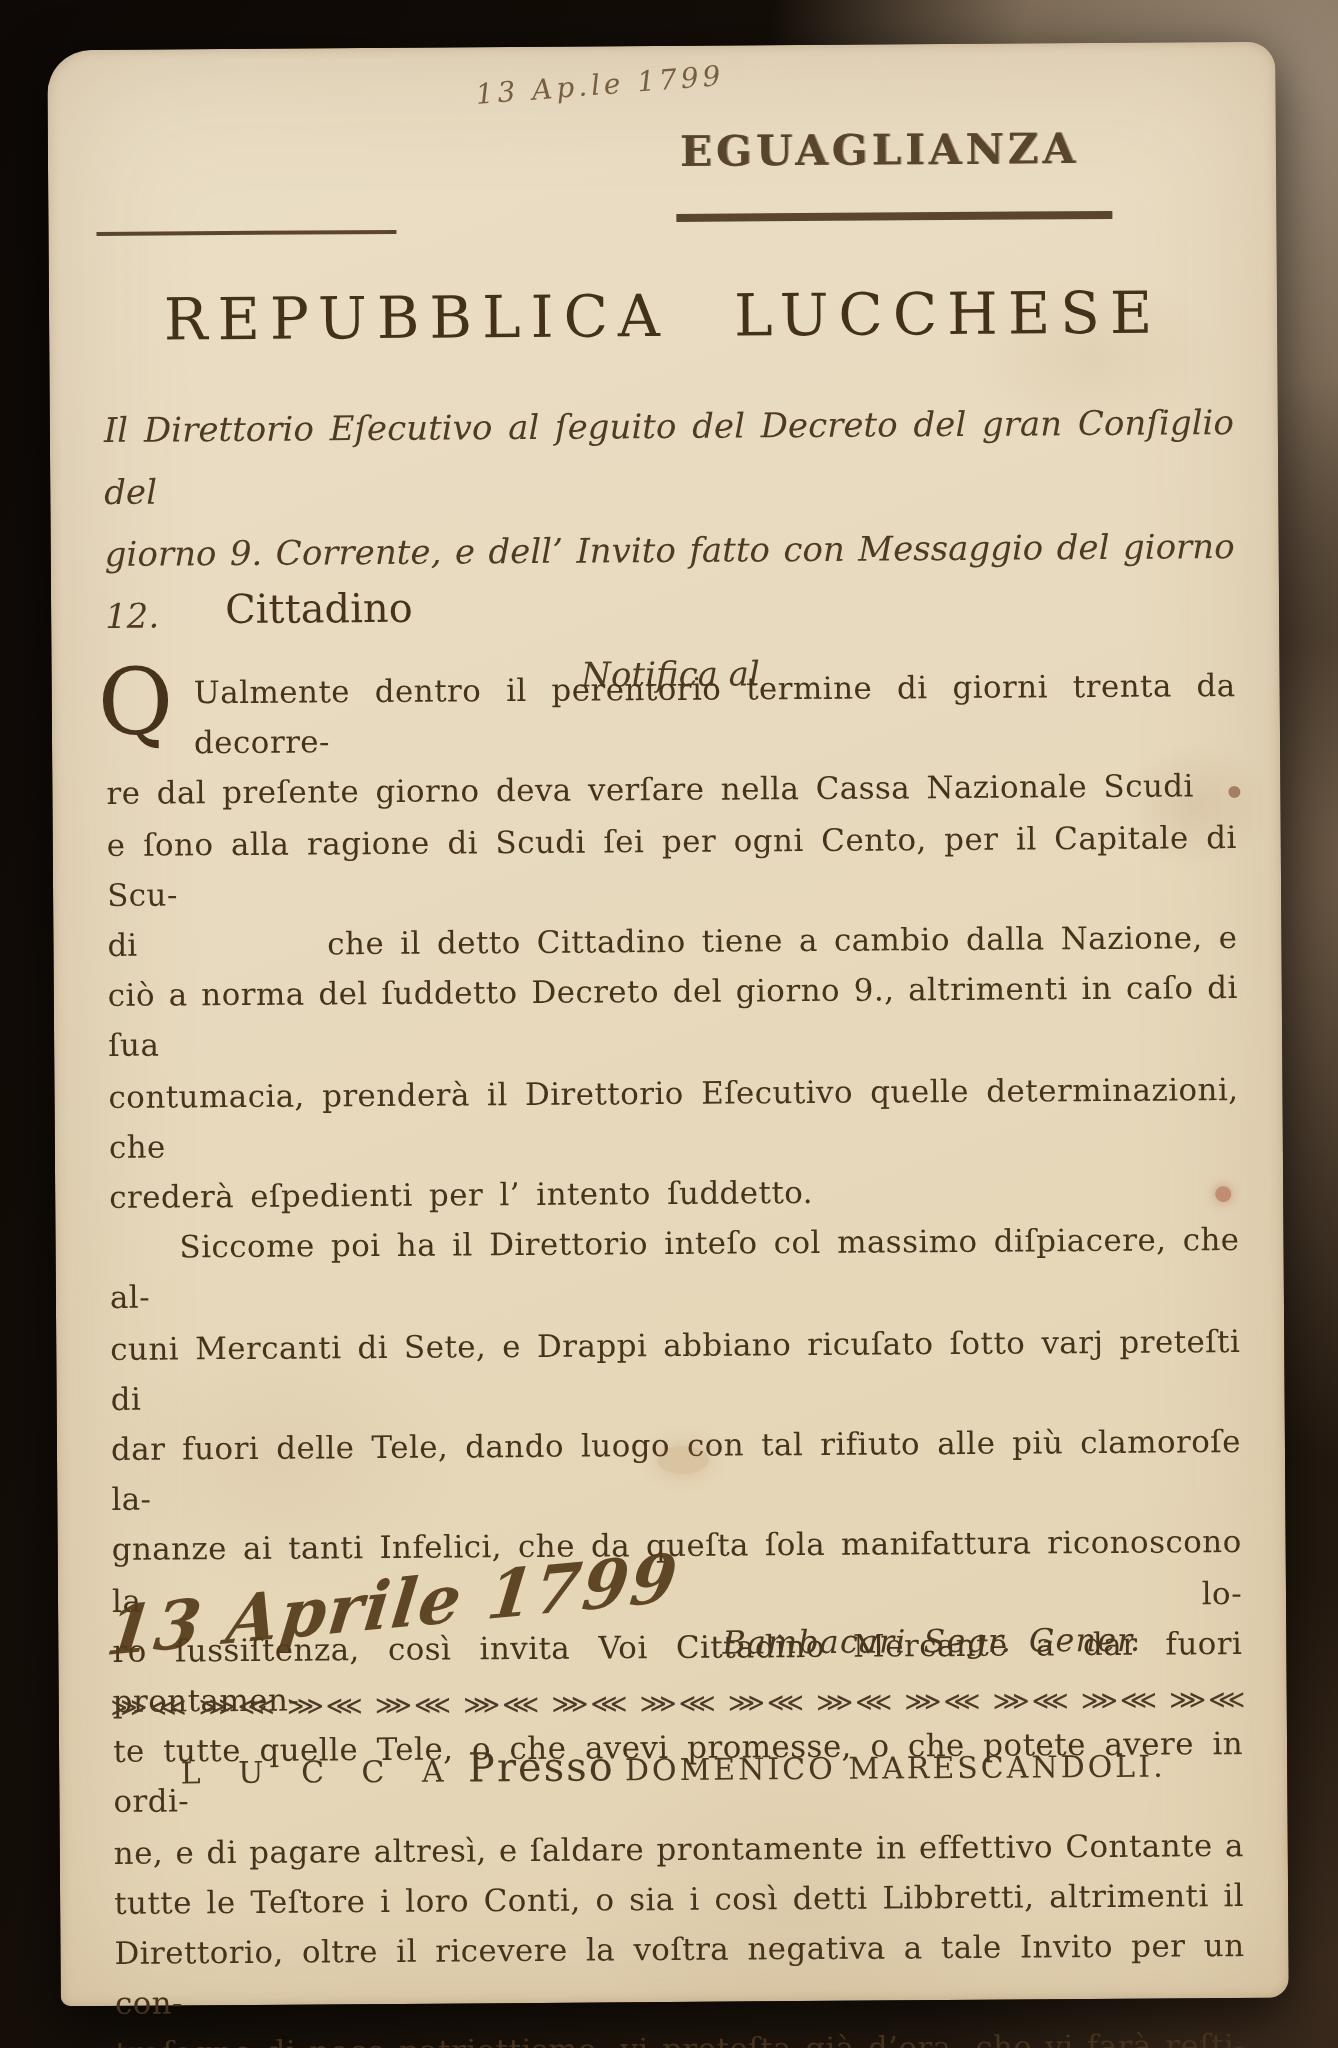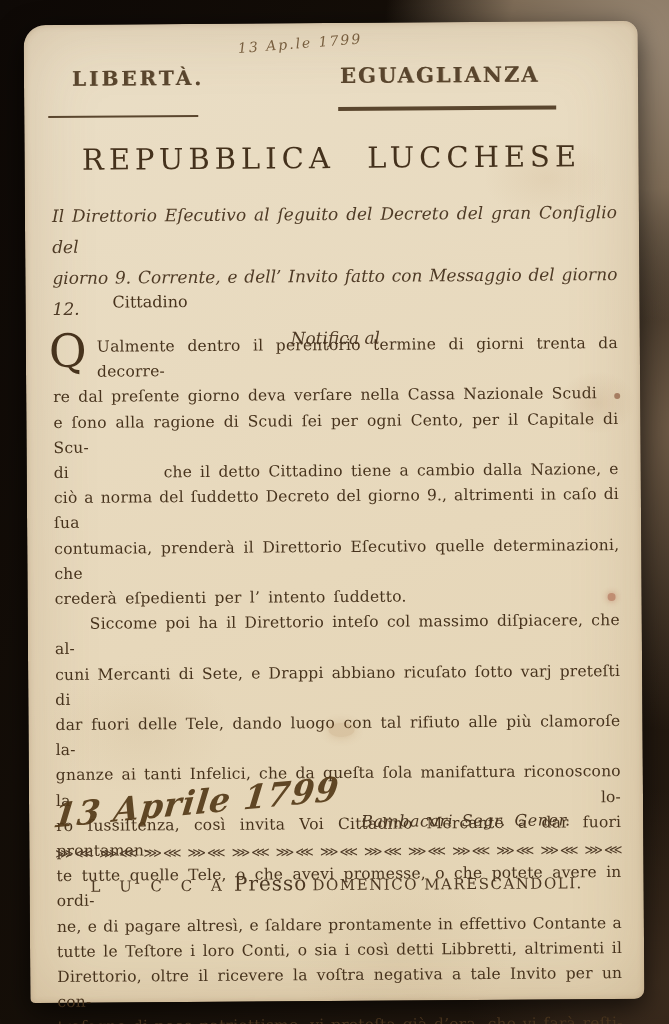--- a/index.html
+++ b/index.html
@@ -38,21 +38,21 @@
   .rule-left{left:24px;top:91px;width:150px;height:2px;}
   .rule-right{left:314px;top:84px;width:218px;height:4px;}
   .doc-title{
     position:absolute;left:0;top:118px;width:100%;text-align:center;
     font-size:29px;letter-spacing:5px;word-spacing:18px;color:#44311c;font-weight:400;
   }
   .preamble{position:absolute;left:27px;top:176px;width:565px;font-style:italic;font-size:17px;color:#4e3a25;}
   .preamble .pl{line-height:31px;}
   .j{text-align:justify;text-align-last:justify;}
   .ctr{text-align:center;text-align-last:center;}
-  .salutation{position:absolute;left:87px;top:268px;font-size:16px;}
+  .salutation{position:absolute;left:87px;top:268px;font-size:20px;}
   .bodytext{position:absolute;left:27px;top:310px;width:565px;font-size:15.5px;}
   .bl{line-height:25.2px;letter-spacing:.2px;word-spacing:1px;}
   .bl.left{text-align:left;word-spacing:3px;}
   .dropcap{position:absolute;left:-4px;top:-7px;font-size:46px;line-height:1;color:#47331d;}
   .dc-pad{padding-left:44px;}
   .p2-indent{text-indent:35px;}
   .gapline{display:flex;line-height:25.2px;}
   .gapline .pre{flex:0 0 auto;}
   .gapline .spacer{flex:0 0 95px;}
   .gapline .post{flex:1 1 auto;text-align:justify;text-align-last:justify;letter-spacing:.2px;}
@@ -72,21 +72,20 @@
   .imprint .printer{font-size:15px;letter-spacing:1.5px;}
 </style>
 </head>
 <body>
 
 <div class="scene">
   <div class="paper">
 
     <div class="hw hw-top">13 Ap.le 1799</div>
 
-    <span class="mh-word mh-liberta">LIBERTÀ.</span>
     <span class="mh-word mh-eguaglianza">EGUAGLIANZA</span>
     <span class="rule rule-left"></span>
     <span class="rule rule-right"></span>
 
     <div class="doc-title">REPUBBLICA LUCCHESE</div>
 
     <div class="preamble">
       <div class="pl j">Il Direttorio Eſecutivo al ſeguito del Decreto del gran Conſiglio del</div>
       <div class="pl j">giorno 9. Corrente, e dell’ Invito fatto con Messaggio del giorno 12.</div>
       <div class="pl ctr">Notifica al</div>

